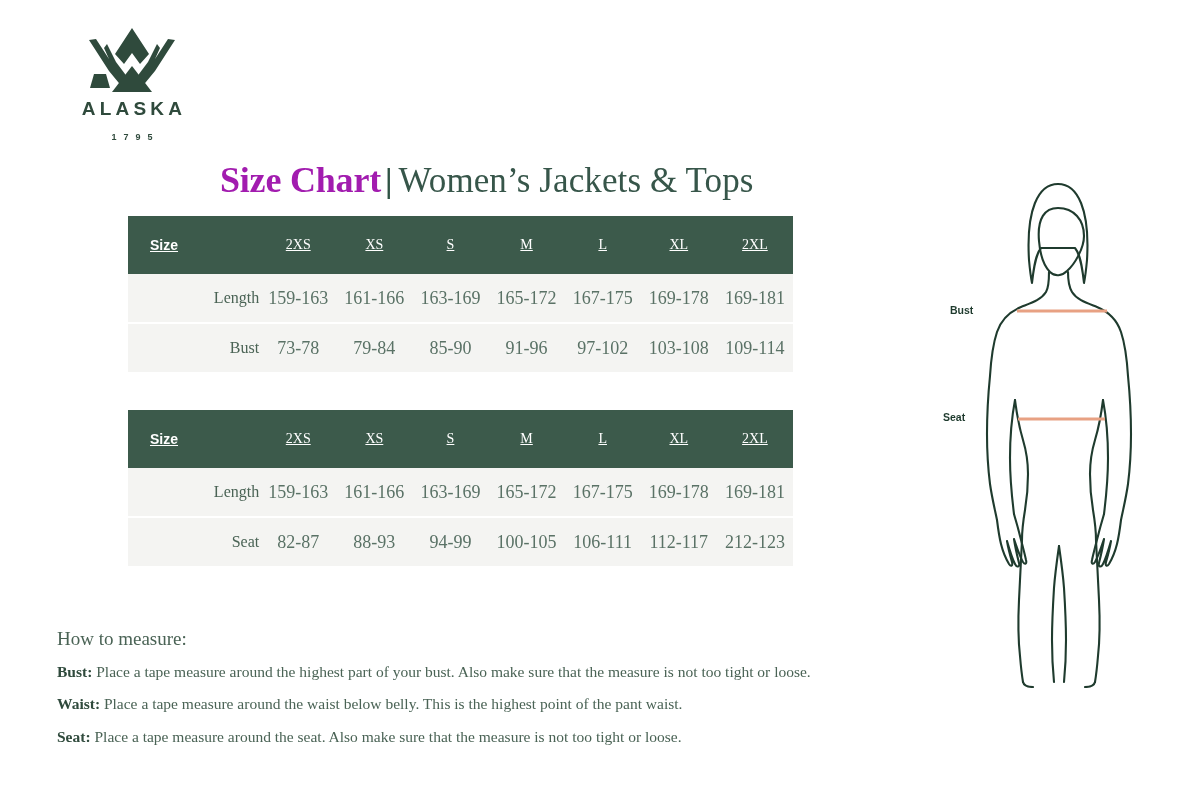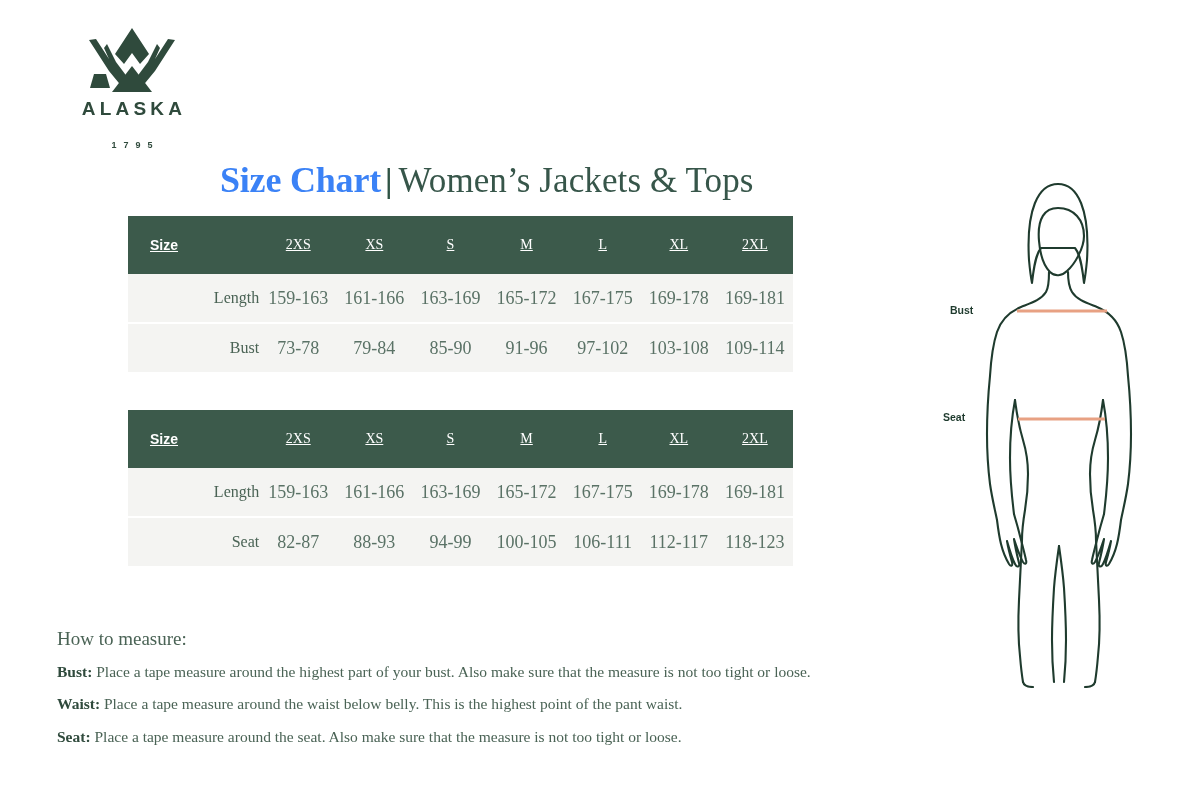--- a/index.html
+++ b/index.html
@@ -34,39 +34,39 @@
     color: #2f4a3c;
     margin-top: 2px;
     text-indent: 4px;
   }
   .logo-year {
     font-family: "Liberation Sans", "DejaVu Sans", sans-serif;
     font-weight: bold;
     font-size: 9px;
     letter-spacing: 7px;
     color: #2f4a3c;
-    margin-top: 20px;
+    margin-top: 12px;
     text-indent: 7px;
   }
 
   
   .section { position: absolute; left: 0; width: 100%; }
   .sec-1 { top: 162px; }
   .sec-2 { top: 392px; }
 
   .title-row {
     padding-left: 220px;
     white-space: nowrap;
     line-height: 1;
   }
   .title-strong {
     font-family: "Liberation Serif", "DejaVu Serif", serif;
     font-weight: bold;
     font-size: 36px;
-    color: #3b82f6;
+    color: #a21caf;
     letter-spacing: -0.2px;
   }
   .title-sep {
     font-size: 34px;
     color: #2f5344;
     font-weight: bold;
     margin: 0 6px 0 4px;
   }
   .title-light {
     font-family: "Liberation Serif", "DejaVu Serif", serif;
@@ -273,21 +273,21 @@
         <td>169-181</td>
       </tr>
       <tr>
         <td class="label-col">Seat</td>
         <td>82-87</td>
         <td>88-93</td>
         <td>94-99</td>
         <td>100-105</td>
         <td>106-111</td>
         <td>112-117</td>
-        <td>118-123</td>
+        <td>212-123</td>
       </tr>
     </tbody>
   </table>
 </div>
 
 <div class="figure-wrap">
   <span class="fig-label fig-label-bust">Bust</span>
   <span class="fig-label fig-label-seat">Seat</span>
 
   <svg width="265" height="520" viewBox="0 0 265 520">

